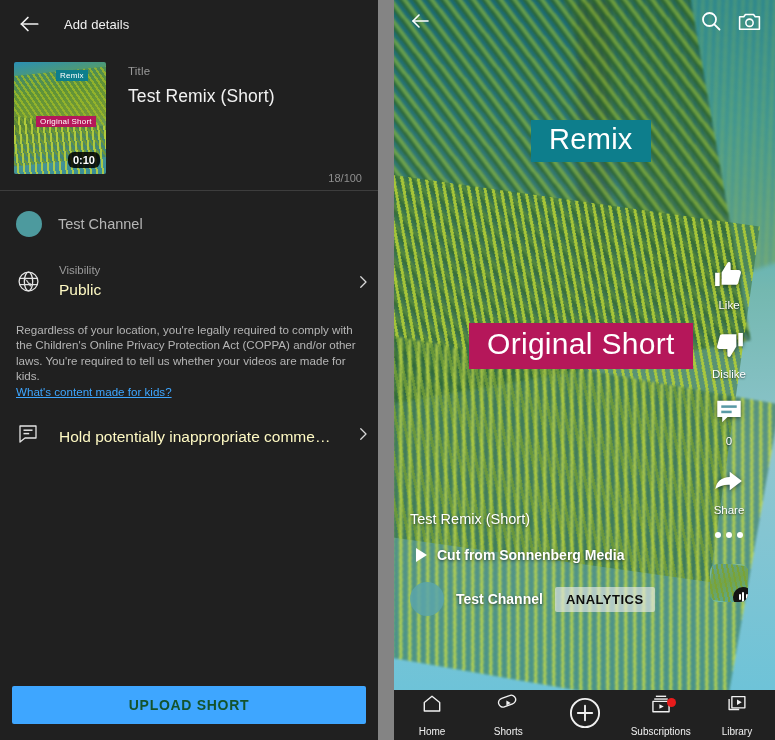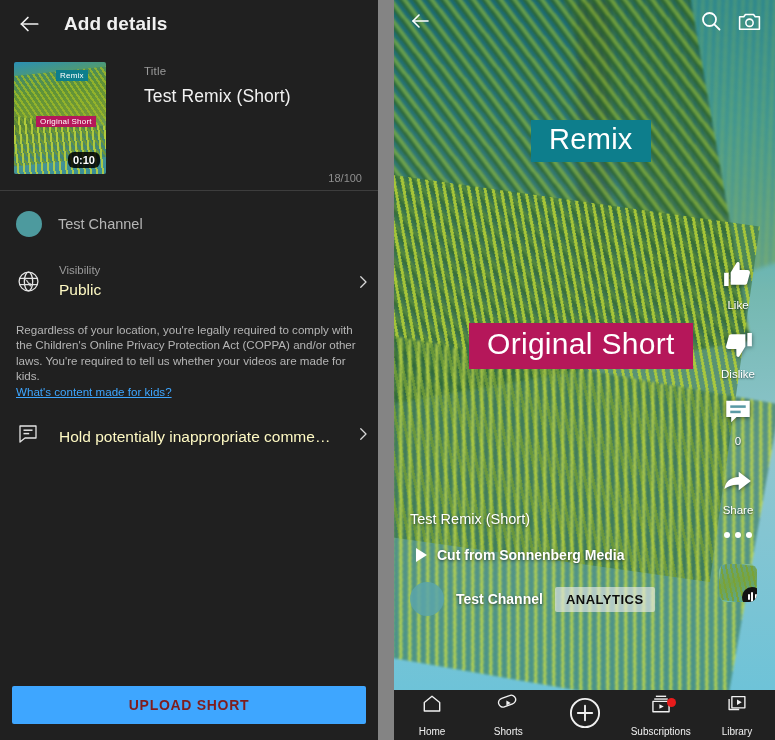--- a/index.html
+++ b/index.html
@@ -18,21 +18,21 @@
     background: #202020;
     flex: 0 0 378px;
     overflow: hidden;
   }
   .app-header {
     height: 48px; display: flex; align-items: center; gap: 22px;
     padding-left: 16px;
   }
   .back-arrow { width: 26px; height: 26px; display:block; }
   .app-title {
-    font-size: 19px; color: #f1f1f1; font-weight: 700; letter-spacing: .1px;
+    font-size: 13px; color: #f1f1f1; font-weight: 400; letter-spacing: .1px;
   }
 
   
   .title-block {
     display: flex; padding: 14px 14px 0 14px; position: relative;
     height: 142px;
   }
   .thumb {
     position: relative; width: 92px; height: 112px; border-radius: 2px;
     overflow: hidden; flex: 0 0 92px;
@@ -59,21 +59,21 @@
   .thumb-badge-orig {
     position: absolute; left: 22px; top: 54px;
     background: #b5175a; color: #fff; font-size: 8px;
     padding: 1px 4px; letter-spacing: .2px;
   }
   .thumb-duration {
     position: absolute; right: 6px; bottom: 6px;
     background: rgba(0,0,0,.85); color: #fff;
     font-size: 11px; font-weight: 700; padding: 2px 5px; border-radius: 6px;
   }
-  .title-fields { padding-left: 38px; padding-top: 3px; }
+  .title-fields { padding-left: 22px; padding-top: 3px; }
   .field-label { font-size: 11.5px; color: #9a9a9a; letter-spacing: .2px; }
   .field-value {
     font-size: 17.5px; color: #f1f1f1; margin-top: 9px; letter-spacing: .1px;
   }
   .char-count {
     position: absolute; right: 16px; bottom: 6px;
     font-size: 11px; color: #909090;
   }
   .divider { height: 1px; background: #3d3d3d; width: 100%; }
 
@@ -109,21 +109,21 @@
   
   .legal {
     padding: 12px 16px 0 16px;
     font-size: 11.6px; line-height: 15.4px; color: #b5b5b5;
   }
   .legal-link { color: #3ea6ff; display: block; margin-top: 0px; }
 
   
   .upload-btn {
     position: absolute; left: 12px; right: 12px; bottom: 16px;
-    height: 38px; background: #3ea6ff; color: #7f1d1d;
+    height: 38px; background: #3ea6ff; color: #14532d;
     border: none; border-radius: 2px;
     font-size: 14px; font-weight: 700; letter-spacing: .7px;
     font-family: "Liberation Sans", sans-serif;
     cursor: pointer;
   }
 
   
   .gap-strip { flex: 0 0 16px; width: 16px; height: 740px; background: #848484; }
 
   
@@ -188,21 +188,21 @@
     font-size: 29px; padding: 3px 18px 6px 18px; letter-spacing: .3px;
   }
   .overlay-original {
     position: absolute; left: 75px; top: 323px; z-index: 3;
     background: #b5175a; color: #fff;
     font-size: 30px; padding: 4px 18px 8px 18px; letter-spacing: .3px;
   }
 
   
   .action-rail {
-    position: absolute; right: 6px; top: 258px; width: 62px; z-index: 5;
+    position: absolute; right: 15px; top: 258px; width: 62px; z-index: 5;
     display: flex; flex-direction: column; align-items: center; gap: 0px;
   }
   .rail-item {
     display: flex; flex-direction: column; align-items: center;
     margin-bottom: 16px; cursor: pointer;
   }
   .rail-icon { color: #fff; display:block; filter: drop-shadow(0 1px 2px rgba(0,0,0,.5)); }
   .rail-label {
     font-size: 11.5px; color: #fff; margin-top: 3px;
     text-shadow: 0 1px 2px rgba(0,0,0,.6);

